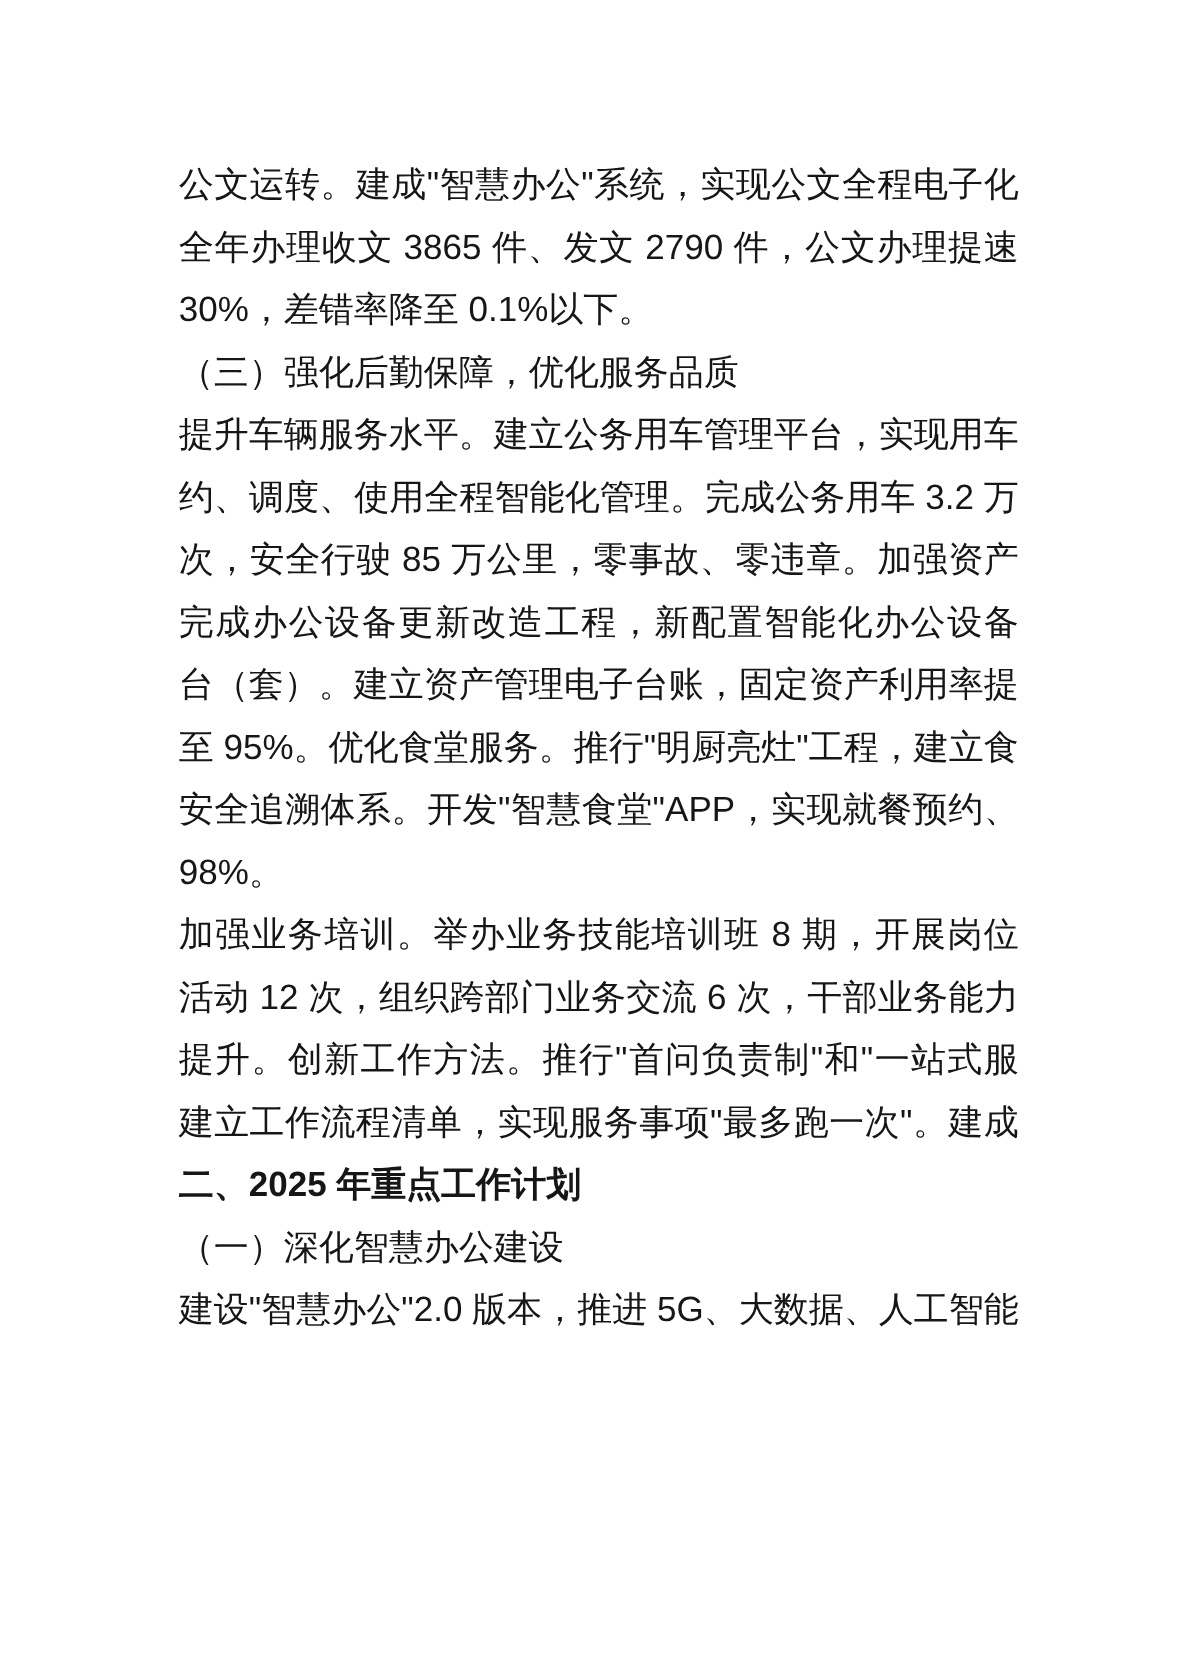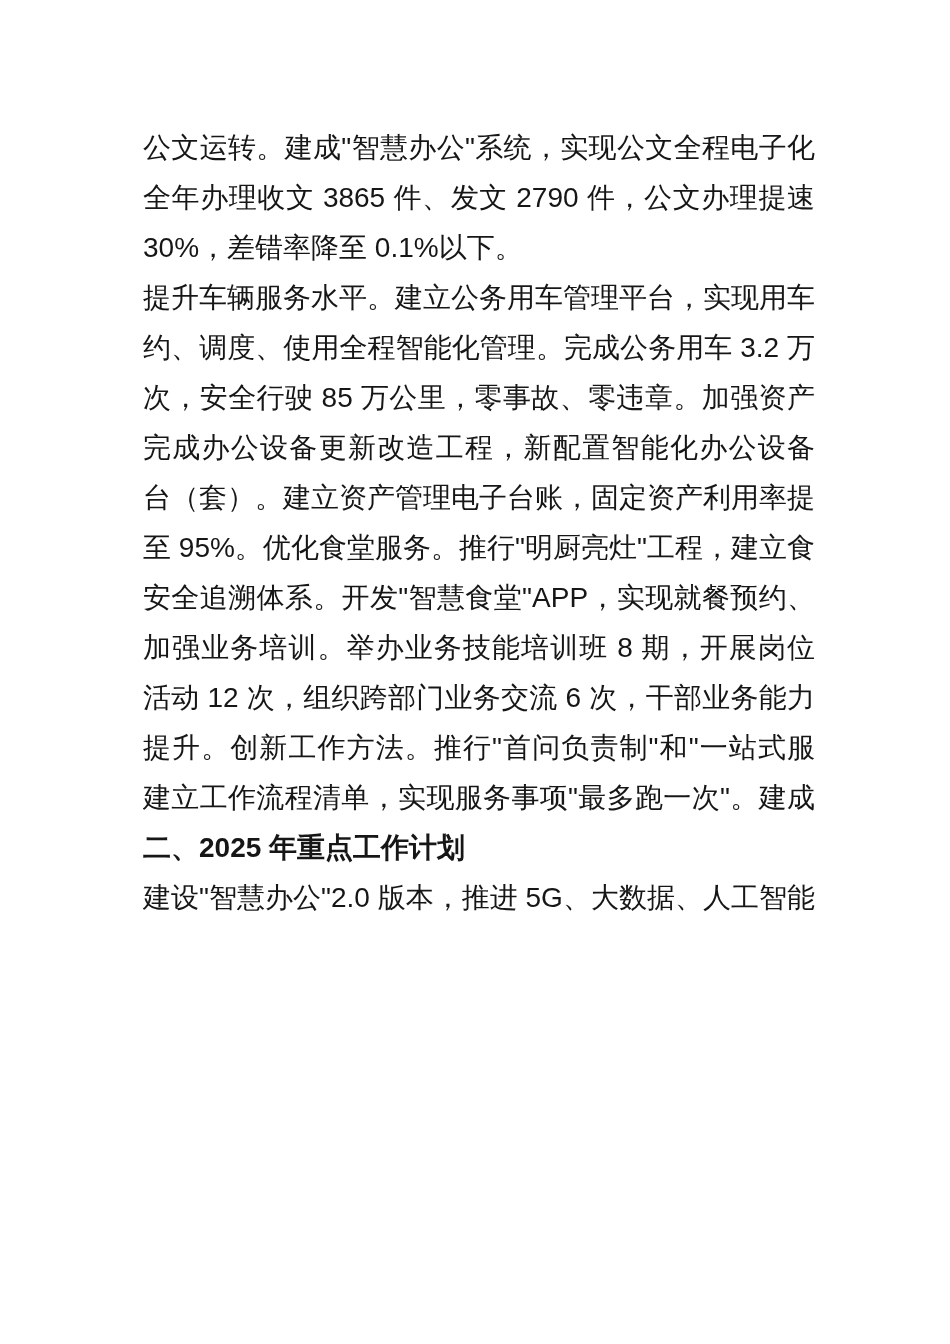--- a/index.html
+++ b/index.html
@@ -45,27 +45,30 @@
   }
 </style>
 </head>
 <body>
 
 <div class="page">
   <div class="doc-body">
     <div class="line j">公文运转。建成"智慧办公"系统，实现公文全程电子化办理。</div>
     <div class="line j">全年办理收文 3865 件、发文 2790 件，公文办理提速</div>
     <div class="line l">30%，差错率降至 0.1%以下。</div>
+    <div class="line l">（三）强化后勤保障，优化服务品质</div>
     <div class="line j">提升车辆服务水平。建立公务用车管理平台，实现用车预</div>
     <div class="line j">约、调度、使用全程智能化管理。完成公务用车 3.2 万车</div>
     <div class="line j">次，安全行驶 85 万公里，零事故、零违章。加强资产管理。</div>
     <div class="line j">完成办公设备更新改造工程，新配置智能化办公设备 156</div>
     <div class="line j">台（套）。建立资产管理电子台账，固定资产利用率提升</div>
     <div class="line j">至 95%。优化食堂服务。推行"明厨亮灶"工程，建立食品</div>
     <div class="line j">安全追溯体系。开发"智慧食堂"APP，实现就餐预约、满意</div>
+    <div class="line l">98%。</div>
     <div class="line j">加强业务培训。举办业务技能培训班 8 期，开展岗位练兵</div>
     <div class="line j">活动 12 次，组织跨部门业务交流 6 次，干部业务能力显著</div>
     <div class="line j">提升。创新工作方法。推行"首问负责制"和"一站式服务"，</div>
     <div class="line j">建立工作流程清单，实现服务事项"最多跑一次"。建成电子</div>
     <div class="line l b">二、2025 年重点工作计划</div>
+    <div class="line l">（一）深化智慧办公建设</div>
     <div class="line j">建设"智慧办公"2.0 版本，推进 5G、大数据、人工智能等</div>
   </div>
 </div>
 
 </body></html>

